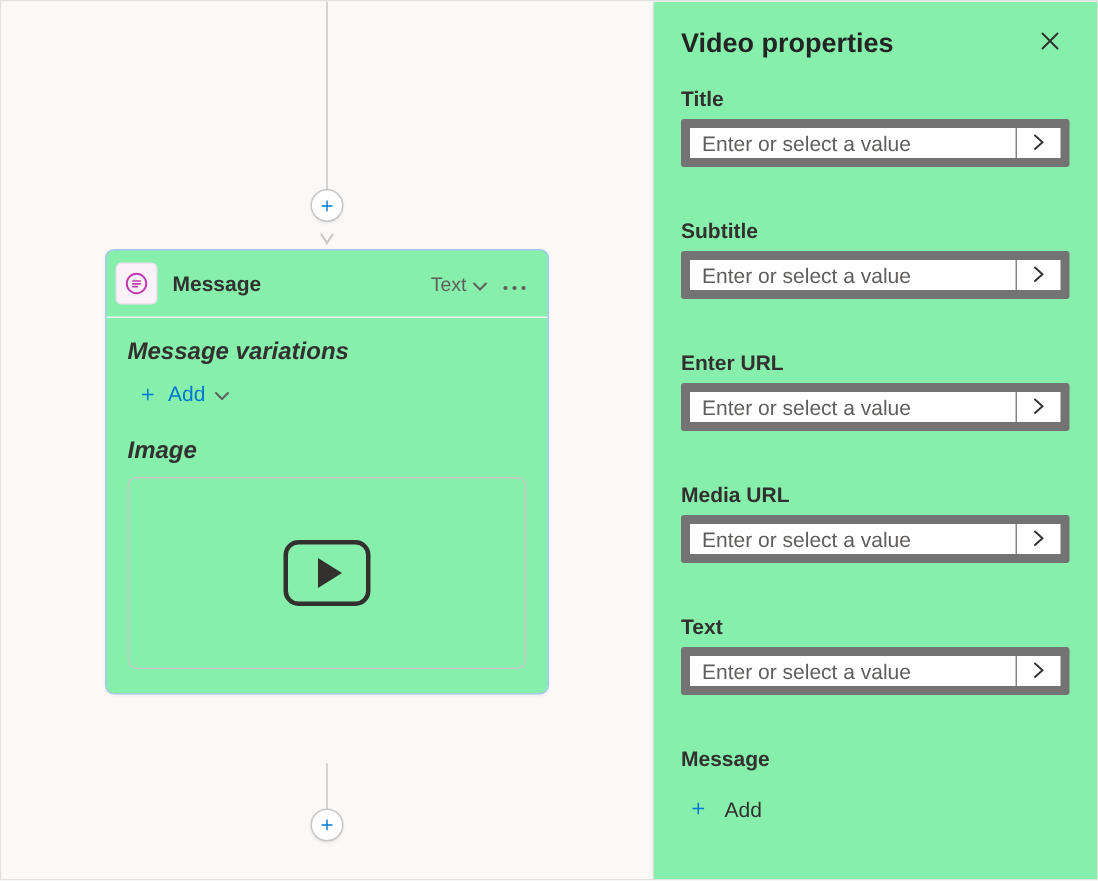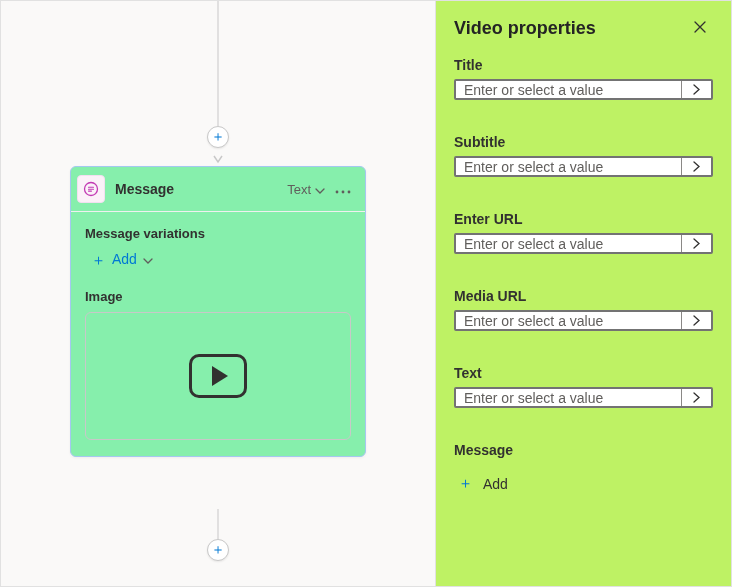--- a/index.html
+++ b/index.html
@@ -122,23 +122,24 @@
     align-items: center;
     justify-content: center;
     cursor: pointer;
     color: #605e5c;
   }
   .node-body {
     padding: 10px 14px 16px;
   }
   .section-label {
     font-weight: 600;
-    font-size: 13px;
+    font-size: 16px;
     margin-bottom: 6px;
     margin-top: 4px;
+    font-style: italic;
   }
   .variation-text {
     font-size: 14px;
     color: #323130;
     padding: 4px 0 8px 6px;
   }
   .add-btn {
     display: inline-flex;
     align-items: center;
     gap: 6px;
@@ -172,21 +173,21 @@
     width: 0; height: 0;
     border-top: 10px solid transparent;
     border-bottom: 10px solid transparent;
     border-left: 16px solid #323130;
     margin-left: 4px;
   }
 
   
   .panel {
     width: 295px;
-    background: #bef264;
+    background: #86efac;
     padding: 14px 18px 18px;
     overflow-y: auto;
   }
   .panel-header {
     display: flex;
     align-items: center;
     justify-content: space-between;
     margin-bottom: 16px;
   }
   .panel-title {
@@ -205,23 +206,23 @@
   }
   .field { margin-bottom: 34px; }
   .field-label {
     font-size: 14px;
     font-weight: 600;
     margin-bottom: 6px;
     display: block;
   }
   .combo {
     display: flex;
-    border: 2px solid #737373;
+    border: 6px solid #737373;
     border-radius: 2px;
-    height: 21px;
+    height: 32px;
     background: #fff;
   }
   .combo input {
     flex: 1;
     border: none;
     outline: none;
     padding: 0 8px;
     font-size: 14px;
     font-family: inherit;
     color: #323130;

